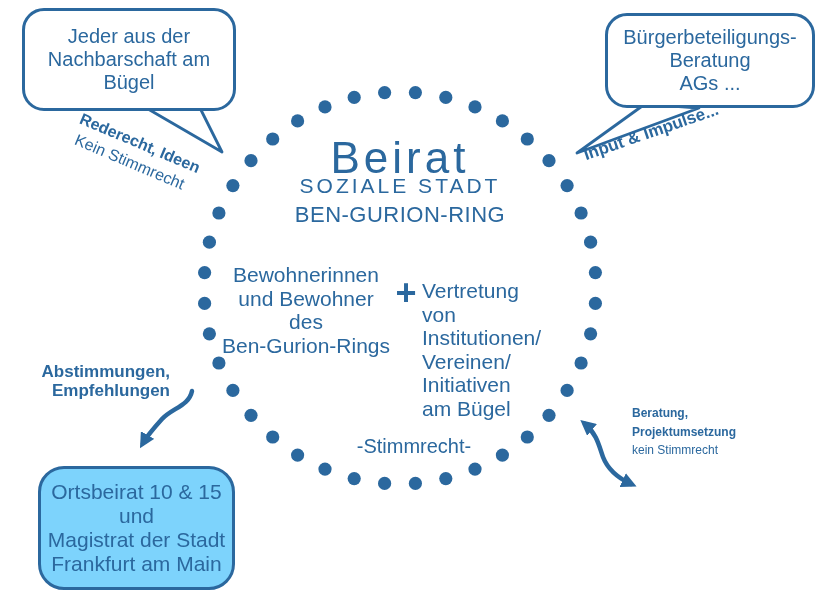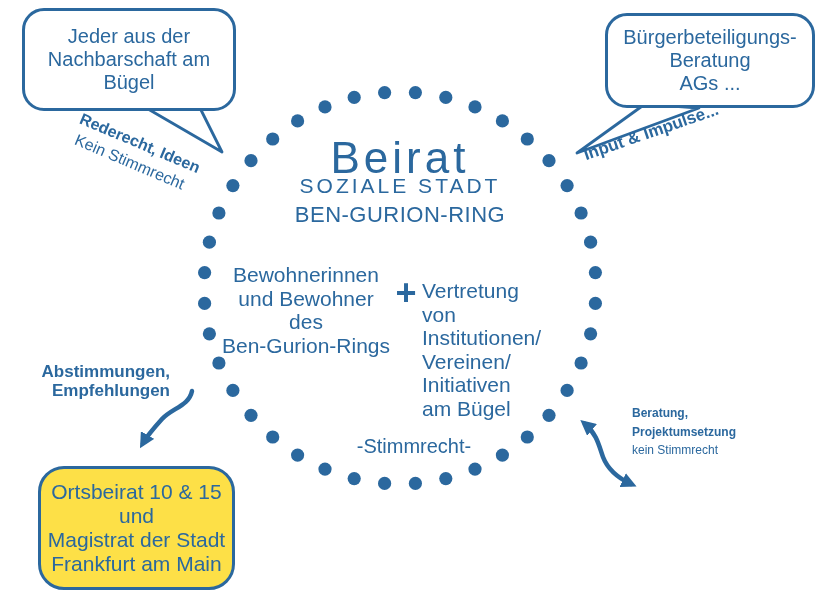--- a/index.html
+++ b/index.html
@@ -30,21 +30,21 @@
     line-height: 23px;
     box-sizing: border-box;
   }
   .bubble.tl { left: 22px; top: 8px;  width: 214px; height: 103px; }
   .bubble.tr { left: 605px; top: 13px; width: 210px; height: 95px; }
 
   .roundbox {
     position: absolute;
     border: 3px solid var(--primary);
     border-radius: 26px;
-    background: #fde047;
+    background: #7dd3fc;
     display: flex;
     align-items: center;
     justify-content: center;
     text-align: center;
     box-sizing: border-box;
   }
   .roundbox.bl { left: 38px;  top: 466px; width: 197px; height: 124px; font-size: 21px; line-height: 24px; }
   .roundbox.br { left: 532px; top: 492px; width: 275px; height: 78px;  font-size: 22px; line-height: 26px; }
 
   .title    { left: 300px; top: 122px; width: 200px; text-align: center; font-size: 44px; font-weight: normal; letter-spacing: 4px; margin-top: 11px; }

